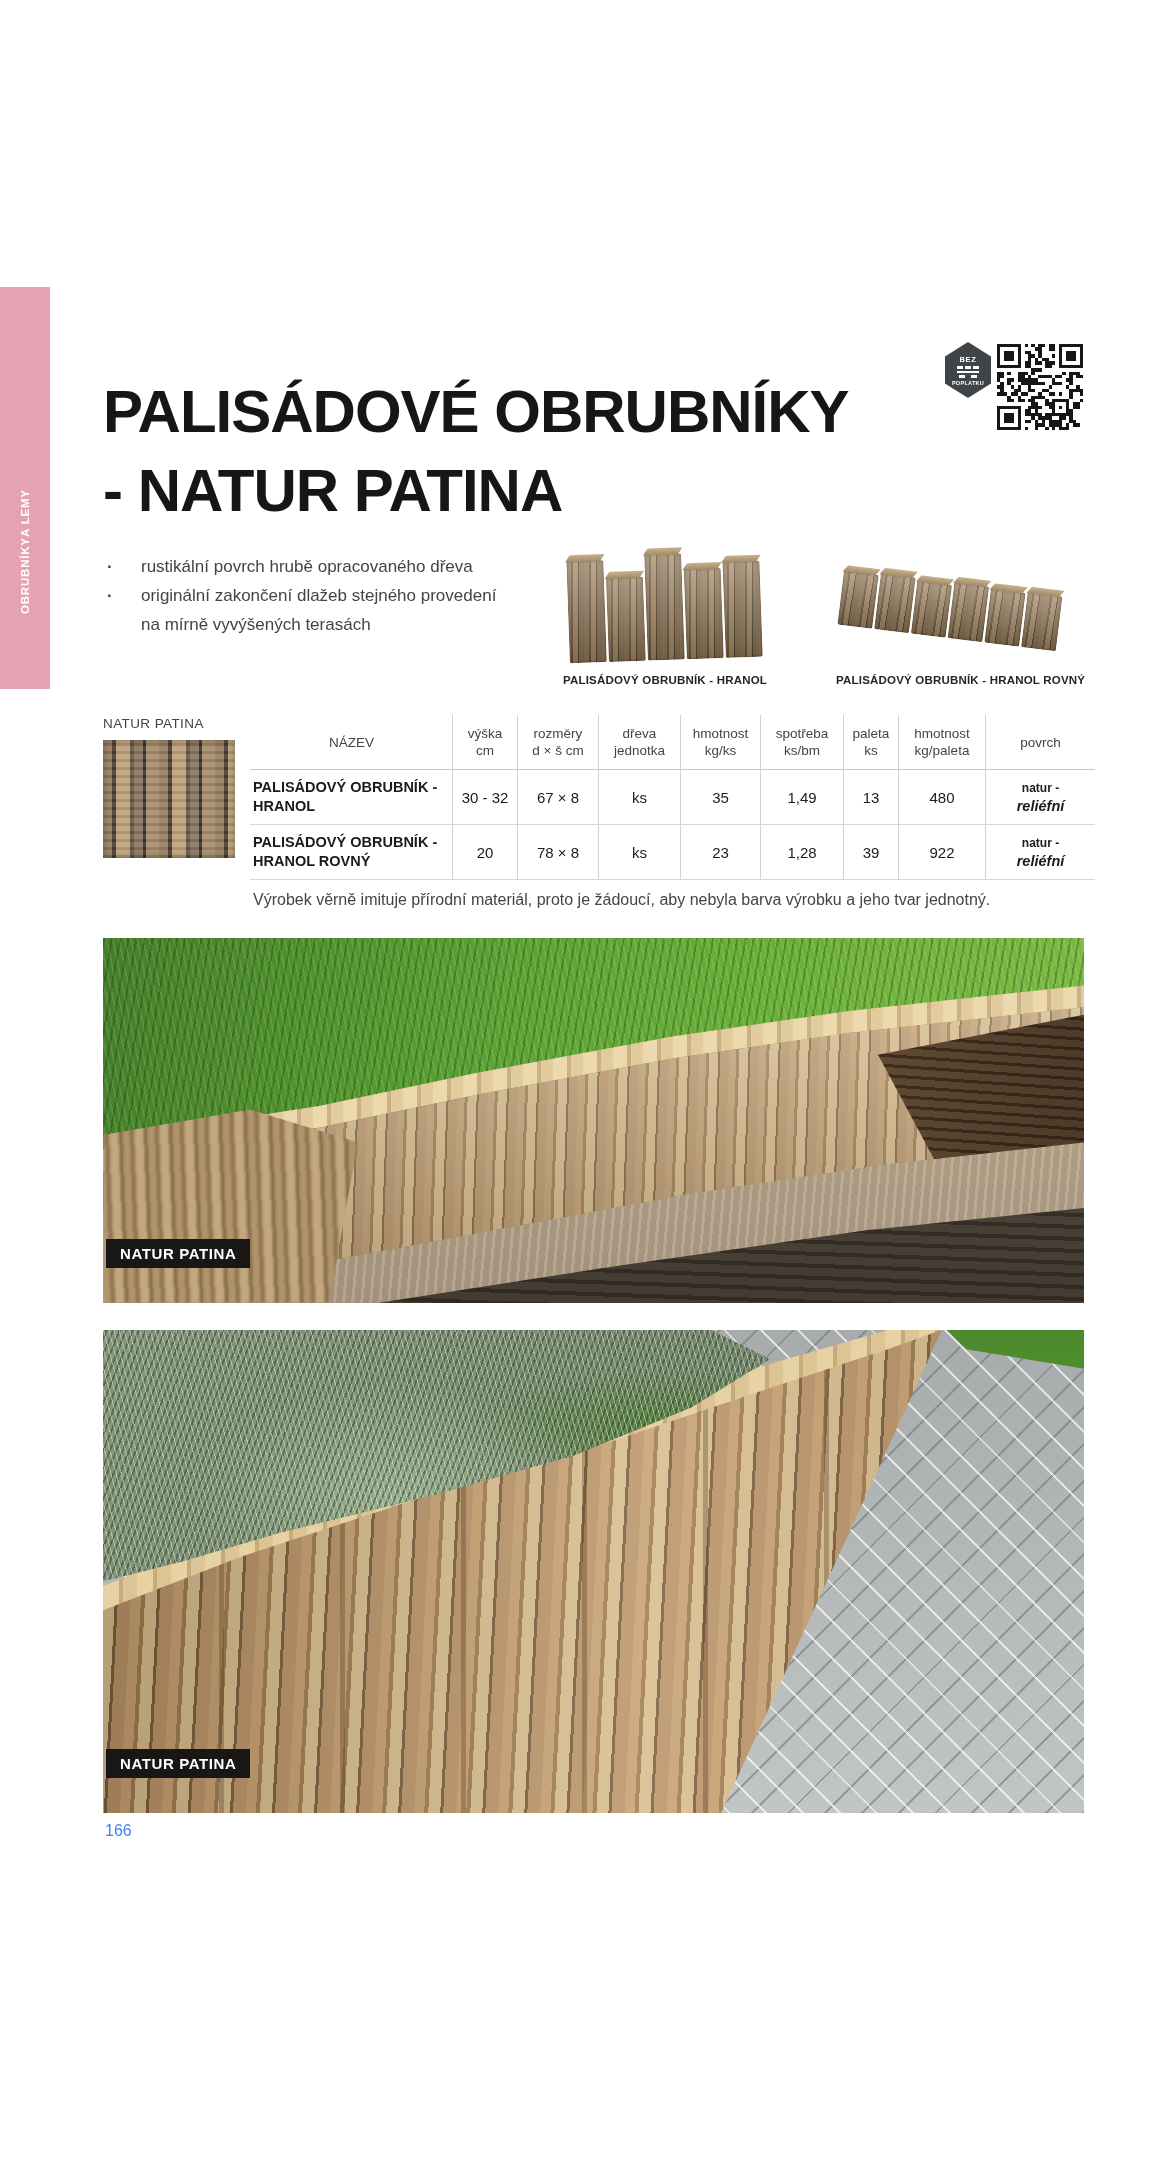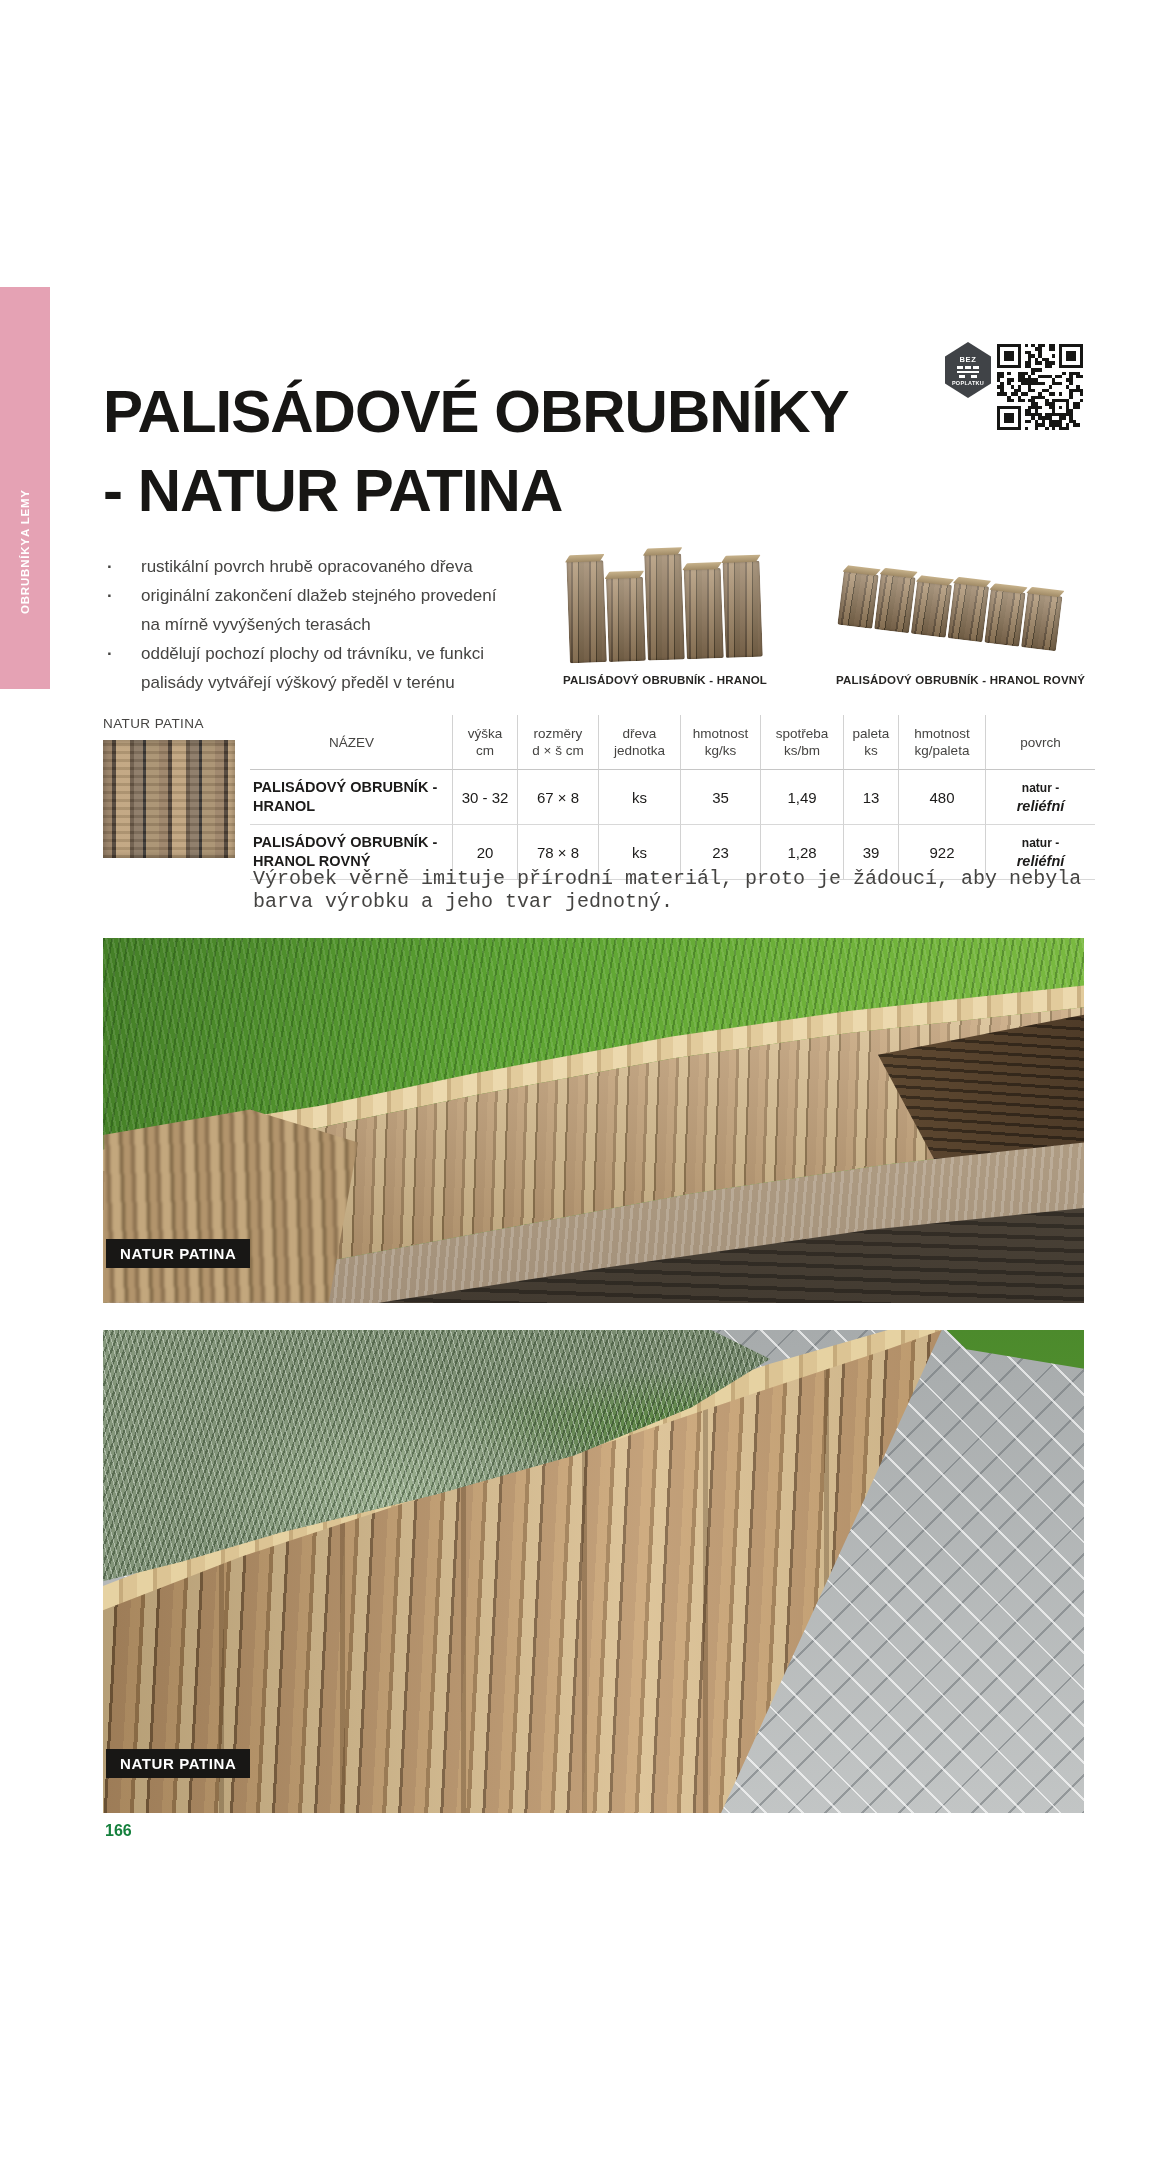--- a/index.html
+++ b/index.html
@@ -64,21 +64,21 @@
   .spec-table .hrow{border-bottom:1px solid #c6c6c6;}
   .spec-table .r1{border-bottom:1px solid #d8d8d8;}
   .spec-table .r2{border-bottom:1px solid #d8d8d8;}
   .spec-table .hc{font-size:13.5px;line-height:17px;color:#454442;text-align:center;}
   .spec-table .name{font-size:14.5px;line-height:19px;font-weight:bold;color:#1c1b1a;text-align:left;}
   .spec-table .val{font-size:15px;font-weight:normal;color:#1c1b1a;text-align:center;}
   .spec-table .pv1{font-size:12px;line-height:18px;font-weight:bold;}
   .spec-table .pv2{font-size:14.5px;line-height:18px;font-weight:bold;font-style:italic;}
 
   
-  .note{position:absolute;left:253px;top:867px;width:845px;font-size:20px;color:#454442;font-family:Liberation Mono, monospace;}
+  .note{position:absolute;left:253px;top:891px;width:845px;font-size:16px;color:#454442;}
 
   
   .photo{position:absolute;left:103px;width:981px;overflow:hidden;background:#888;}
   .photo1{top:938px;height:365px;}
   .photo2{top:1330px;height:483px;}
   .layer{position:absolute;inset:0;}
 
   
   .p1-grass{background:
         repeating-linear-gradient(78deg,rgba(255,255,255,.10) 0 2px,transparent 2px 6px),
@@ -126,21 +126,21 @@
         repeating-linear-gradient(75deg,rgba(235,242,232,.45) 0 1px,transparent 1px 5px),
         repeating-linear-gradient(-68deg,rgba(35,55,30,.45) 0 2px,transparent 2px 6px),
         radial-gradient(closest-side at 30% 35%,#9db292,transparent 70%),
         radial-gradient(closest-side at 60% 20%,#56843c,transparent 60%),
         linear-gradient(120deg,#85977c,#75886c 60%,#5e7256);}
 
   .photo-label{position:absolute;left:3px;bottom:35px;background:#181715;color:#fff;
         font-size:15px;font-weight:bold;letter-spacing:.6px;padding:6px 14px;}
 
   
-  .page-num{position:absolute;left:105px;top:1822px;font-size:16px;font-weight:bold;color:#15803d;}
+  .page-num{position:absolute;left:105px;top:1822px;font-size:16px;font-weight:normal;color:#3b82f6;}
 </style>
 </head>
 <body>
 
 <div class="page">
 
   <div class="side-tab">
     <div class="tab-text">
       <span>OBRUBNÍKY</span>
       <span>A LEMY</span>
@@ -381,21 +381,20 @@
         <rect x="2" y="20" width="3" height="3" fill="#161614"></rect>
         <rect x="16" y="16" width="5" height="5" fill="#161614"></rect>
         <rect x="17" y="17" width="3" height="3" fill="#fff"></rect>
         <rect x="18" y="18" width="1" height="1" fill="#161614"></rect>
       </svg>
   </div>
 
   <ul class="bullets">
     <li>rustikální povrch hrubě opracovaného dřeva</li>
     <li>originální zakončení dlažeb stejného provedení na mírně vyvýšených terasách</li>
-    <li>oddělují pochozí plochy od trávníku, ve funkci palisády vytvářejí výškový předěl v terénu</li>
   </ul>
 
   <div class="thumb" style="left:560px;top:530px;width:210px;height:140px;">
     <div class="blocks" style="left:8px;bottom:10px;transform:rotate(-2deg);">
       <div class="blk" style="width:37px;height:102px;"></div>
       <div class="blk" style="width:37px;height:84px;"></div>
       <div class="blk" style="width:37px;height:106px;"></div>
       <div class="blk" style="width:37px;height:90px;"></div>
       <div class="blk" style="width:37px;height:96px;"></div>
     </div>

